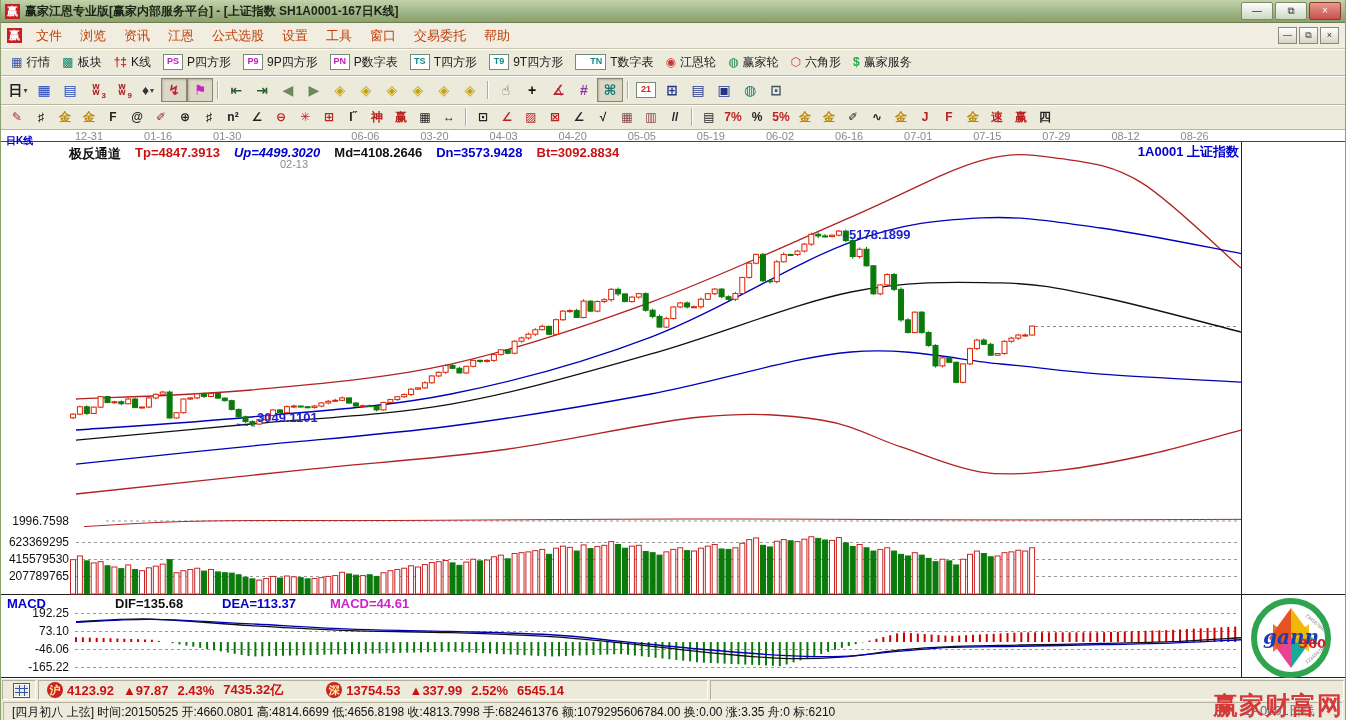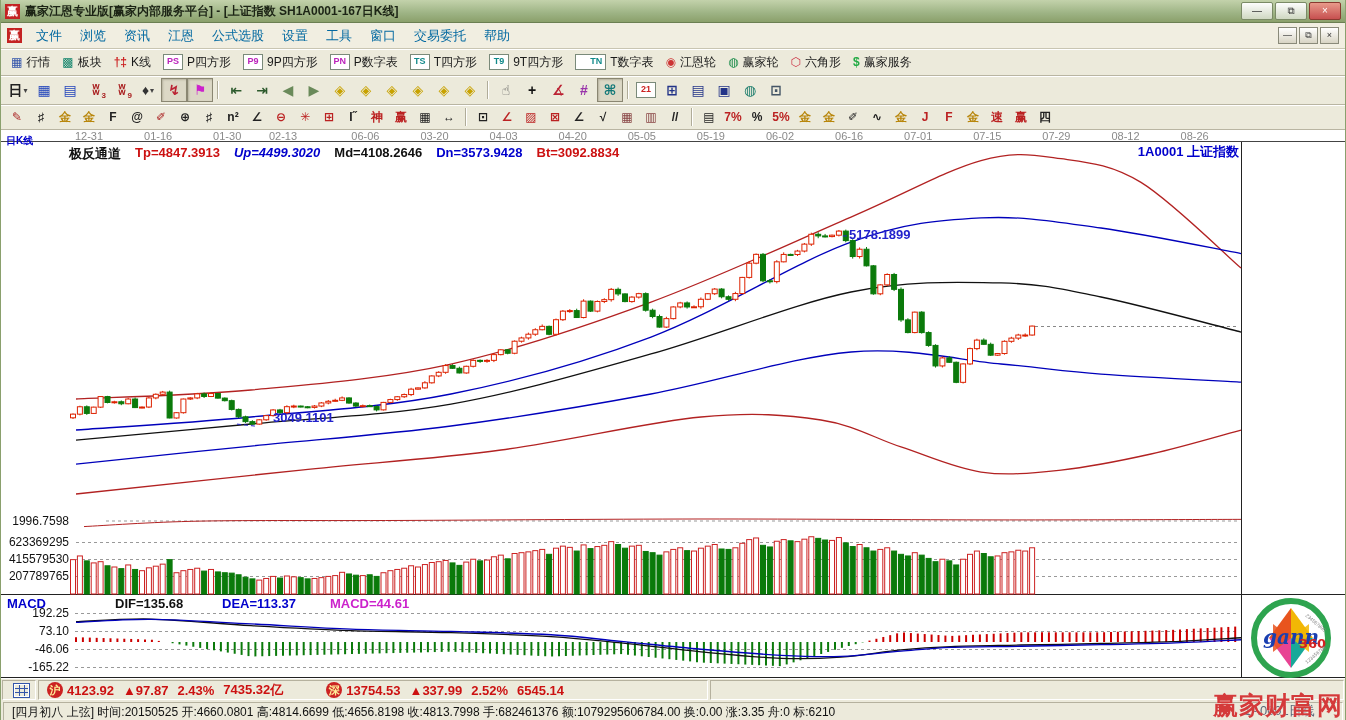--- a/index.html
+++ b/index.html
@@ -6,21 +6,21 @@
   #app{position:relative;width:1346px;height:720px;overflow:hidden;background:#fff;border-left:1px solid #8aa06d;border-right:1px solid #8aa06d;box-sizing:border-box;}
   
   .titlebar{height:22px;background:linear-gradient(#c3d2ab,#9db384 60%,#8ba06b);display:flex;align-items:center;padding:0 4px;border-bottom:1px solid #6b7f52;}
   .app-icon{width:15px;height:15px;background:#c42222;color:#fff;font-size:11px;font-weight:bold;display:flex;align-items:center;justify-content:center;margin-right:5px;flex:0 0 auto;}
   .title-text{font-size:12px;color:#1c2415;font-weight:bold;flex:1 1 auto;white-space:nowrap;overflow:hidden;}
   .winbtns{display:flex;gap:2px;}
   .winbtn{width:30px;height:16px;font-size:10px;line-height:15px;text-align:center;background:linear-gradient(#fdfdfd,#cfd8c2);border:1px solid #7a8a66;border-radius:2px;color:#333;cursor:default;}
   .winbtn.close{background:linear-gradient(#e89a8a,#c75050);color:#fff;border-color:#8a3a30;}
   
   .menubar{height:25px;background:#f1eee1;display:flex;align-items:center;padding:0 6px;border-bottom:1px solid #c9c5b2;}
-  .menu-item{font-size:13px;color:#0369a1;padding:3px 9px;white-space:nowrap;}
+  .menu-item{font-size:13px;color:#c2410c;padding:3px 9px;white-space:nowrap;}
   .menubar .spacer{flex:1;}
   .mdibtn{width:17px;height:15px;border:1px solid #8a8a7a;background:linear-gradient(#fff,#d8d4c4);font-size:9px;line-height:14px;text-align:center;margin-left:2px;color:#333;}
   
   .tbar{background:#eceadb;display:flex;align-items:center;padding:0 4px;border-bottom:1px solid #b9b5a2;box-shadow:inset 0 1px 0 #fff;}
   .tb1{height:26px;}
   .tb2{height:28px;}
   .tb3{height:24px;}
   .tbtn{display:flex;align-items:center;gap:4px;padding:2px 5px;font-size:12px;color:#1a1a1a;border:1px solid transparent;white-space:nowrap;}
   .tico{font-size:12px;font-weight:bold;line-height:14px;}
   .boxedico{display:inline-block;min-width:16px;height:14px;border:1px solid #7a8a7a;background:#fff;font-size:9px;font-weight:bold;line-height:13px;text-align:center;padding:0 1px;}
@@ -995,21 +995,21 @@
         <path d="M75,620.357C87.5,619.8533333333334,120.83333333333333,617.0831666666667,150,617.335C179.16666666666666,617.5868333333334,216.66666666666666,620.2310833333333,250,621.868C283.3333333333333,623.5049166666668,316.6666666666667,625.8973333333333,350,627.1565C383.3333333333333,628.4156666666668,416.6666666666667,628.4912166666667,450,629.423C483.3333333333333,630.3547833333333,521.6666666666666,631.0851,550,632.7472C578.3333333333334,634.4093,595,636.978,620,639.3956C645,641.8131999999999,673.3333333333334,644.9359333333333,700,647.2528C726.6666666666666,649.5696666666666,756.6666666666666,652.1131833333333,780,653.2968C803.3333333333334,654.4804166666667,820,655.0596333333333,840,654.3545C860,653.6493666666668,881.6666666666666,650.577,900,649.066C918.3333333333334,647.5550000000001,930,646.0943666666667,950,645.2885C970,644.4826333333333,995,644.6589166666668,1020,644.2308C1045,643.8026833333333,1075,643.2234666666666,1100,642.7198C1125,642.2161333333333,1146.6666666666667,642.03985,1170,641.2088C1193.3333333333333,640.37775,1228.3333333333333,638.3127166666667,1240,637.7335" fill="none" stroke="#0000bb" stroke-width="1.3"></path>
         <line x1="841.9000000000001" y1="233.9836415766" x2="846" y2="234" stroke="#2222cc" stroke-width="1" stroke-dasharray="4 3"></line>
         <line x1="236" y1="422.0833306234" x2="254" y2="424.0833306234" stroke="#2222cc" stroke-width="1" stroke-dasharray="4 3"></line>
       </svg>
 
     <div class="lbl pane-title" style="left:5px;top:4px;">日K线</div>
     <div id="date-axis">
         <div class="date-lbl" style="left: 88px;">12-31</div>
         <div class="date-lbl" style="left: 157.1px;">01-16</div>
         <div class="date-lbl" style="left: 226.2px;">01-30</div>
-        <div class="date-lbl" style="left: 282px;">02-13</div>
+        <div class="date-lbl" style="left: 293px; margin-top: 28px;">02-13</div>
         <div class="date-lbl" style="left: 364.4px;">06-06</div>
         <div class="date-lbl" style="left: 433.5px;">03-20</div>
         <div class="date-lbl" style="left: 502.6px;">04-03</div>
         <div class="date-lbl" style="left: 571.7px;">04-20</div>
         <div class="date-lbl" style="left: 640.8px;">05-05</div>
         <div class="date-lbl" style="left: 709.9px;">05-19</div>
         <div class="date-lbl" style="left: 779px;">06-02</div>
         <div class="date-lbl" style="left: 848.1px;">06-16</div>
         <div class="date-lbl" style="left: 917.2px;">07-01</div>
         <div class="date-lbl" style="left: 986.3px;">07-15</div>
@@ -1023,21 +1023,21 @@
       <span style="color:#cc1111;">Tp=4847.3913</span>
       <span style="color:#0000cc;font-style:italic;">Up=4499.3020</span>
       <span style="color:#111;">Md=4108.2646</span>
       <span style="color:#0000cc;">Dn=3573.9428</span>
       <span style="color:#cc1111;">Bt=3092.8834</span>
     </div>
 
     <div class="lbl symbol-lbl" style="right:108px;top:13px;">1A0001  上证指数</div>
 
     <div class="lbl annot" style="left:848px;top:97px;">5178.1899</div>
-    <div class="lbl annot" style="left:272px;top:280px;">3049.1101</div>
+    <div class="lbl annot" style="left:256px;top:280px;">3049.1101</div>
 
     <div class="lbl axis-lbl" style="left:4px;top:384px;">1996.7598</div>
     <div class="lbl axis-lbl" style="left:4px;top:405px;">623369295</div>
     <div class="lbl axis-lbl" style="left:4px;top:422px;">415579530</div>
     <div class="lbl axis-lbl" style="left:4px;top:439px;">207789765</div>
 
     <div class="macd-row">
       <span style="color:#0000cc;width:71px;">MACD</span>
       <span style="color:#111;width:70px;">DIF=135.68</span>
       <span style="color:#0000cc;width:71px;">DEA=113.37</span>

